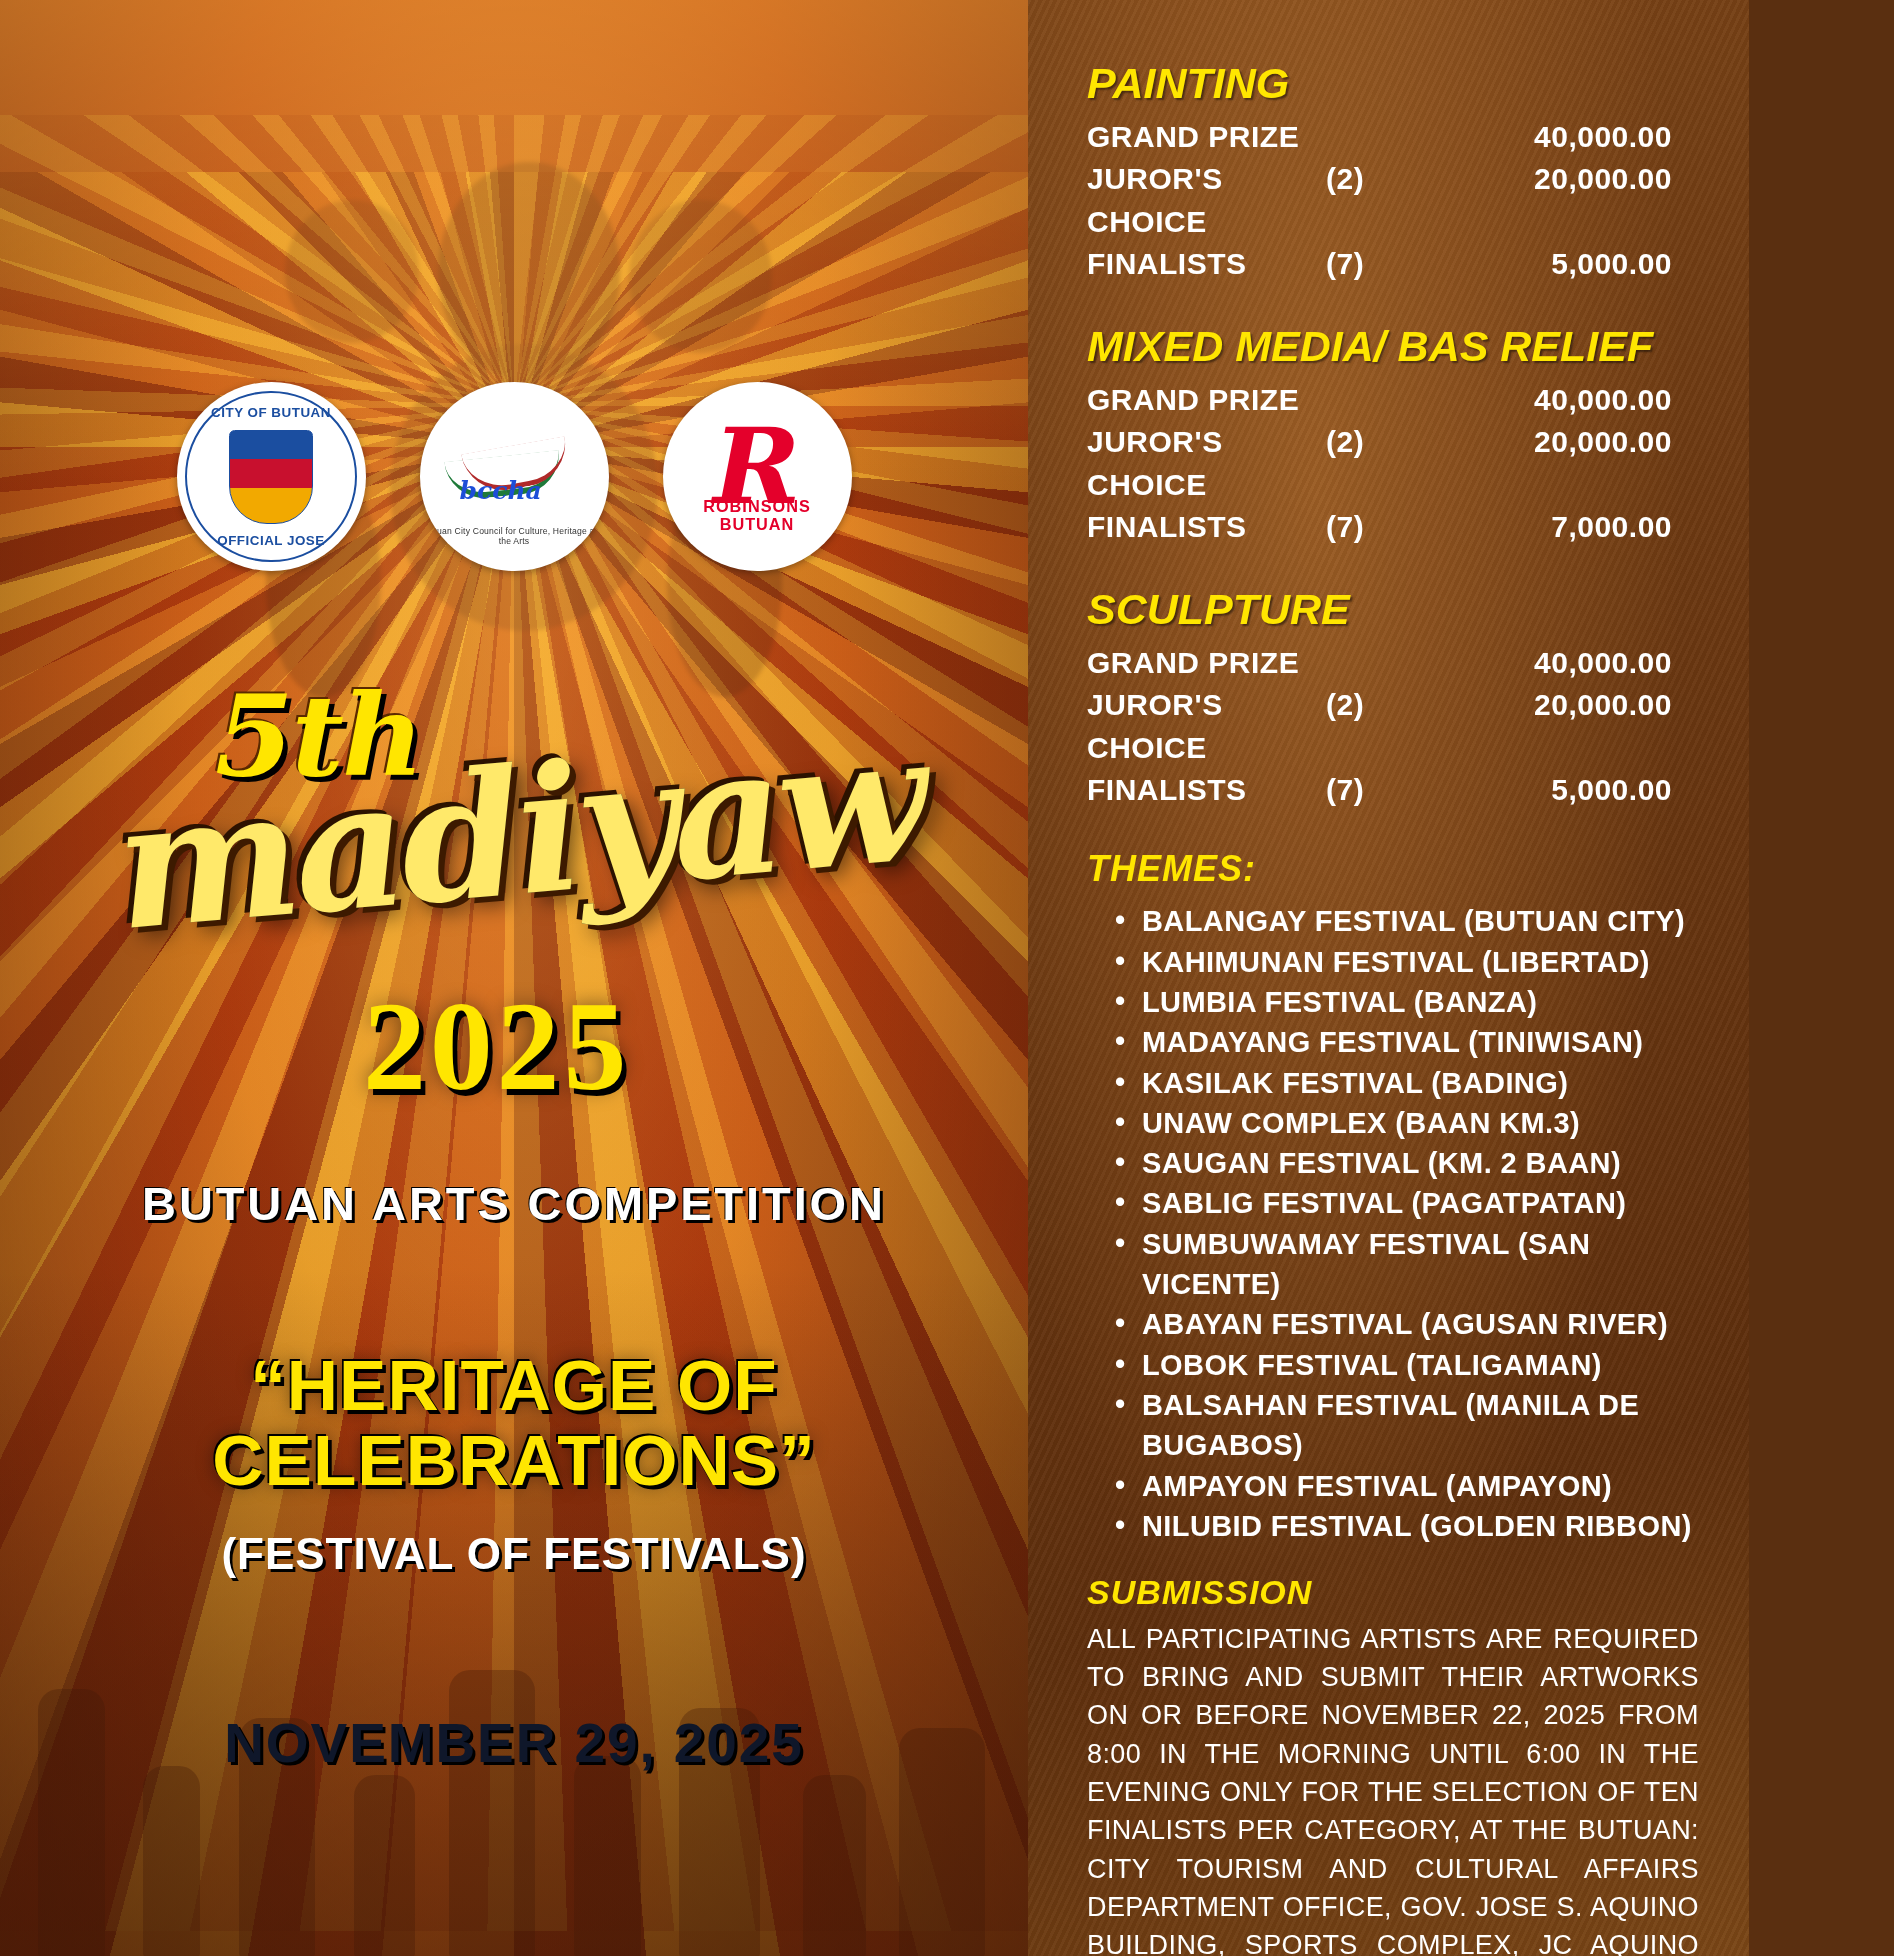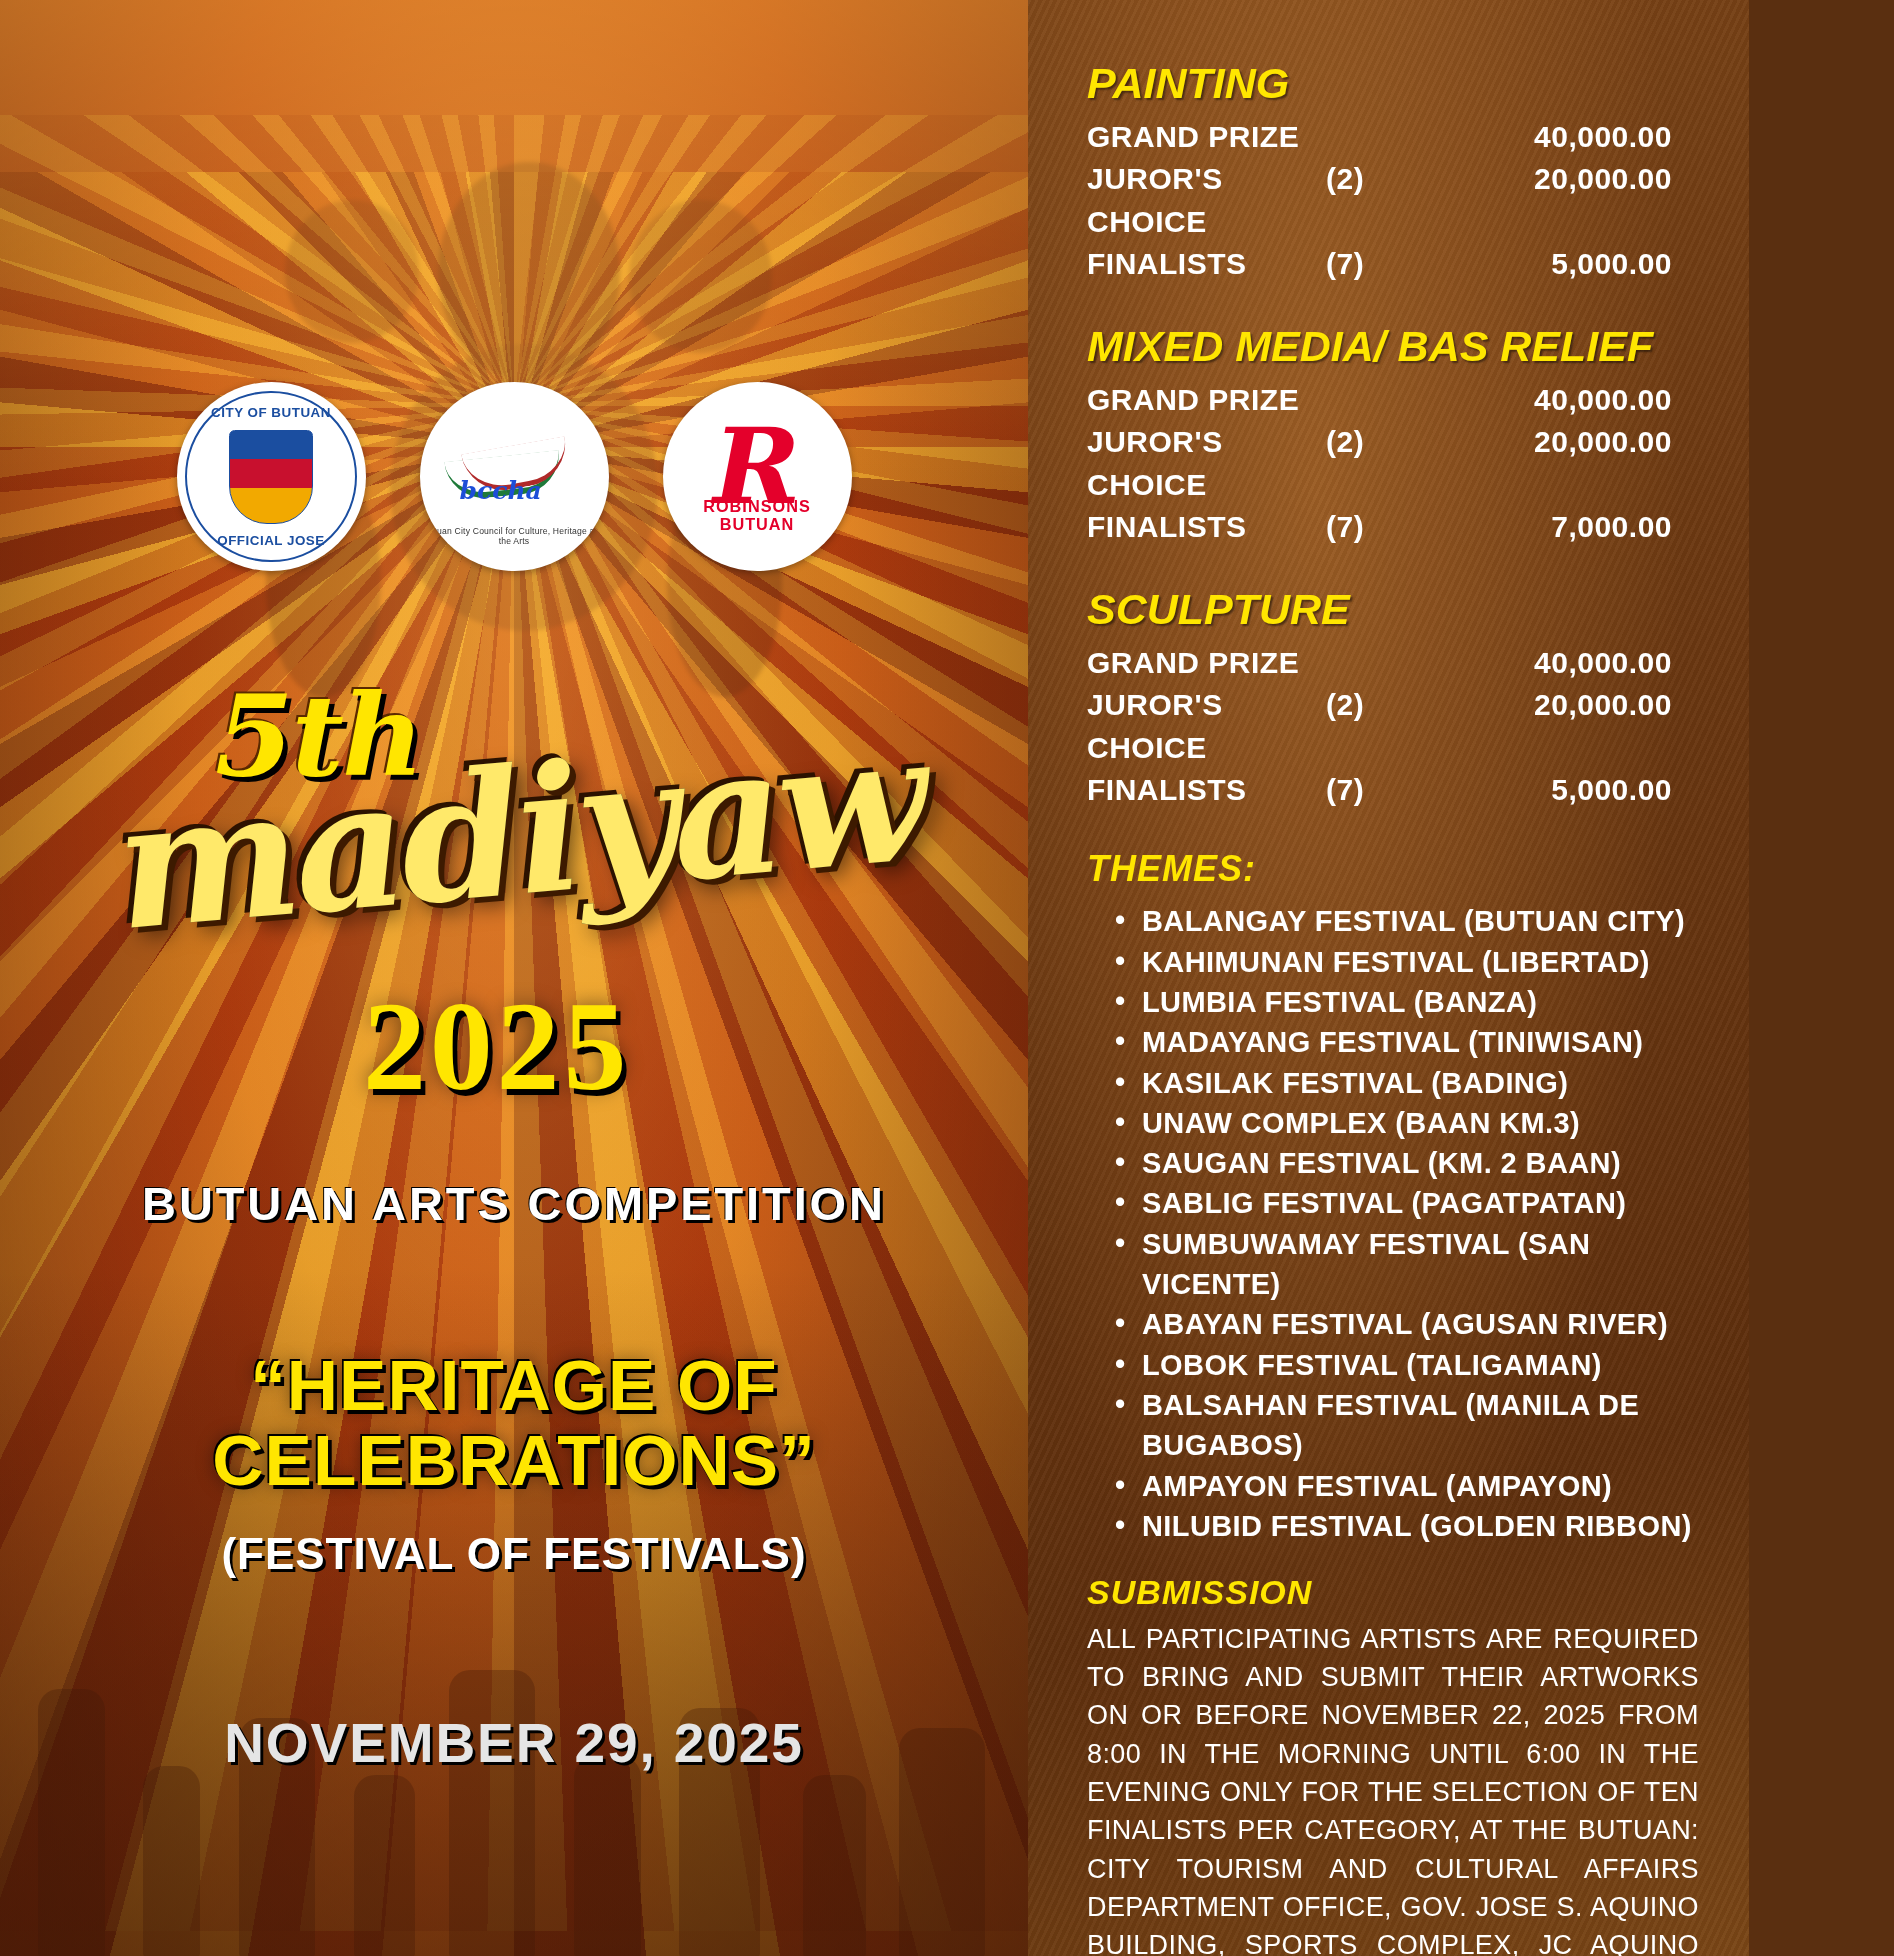--- a/index.html
+++ b/index.html
@@ -288,21 +288,21 @@
     letter-spacing: 1px;
     text-shadow: 2.9px 2.9px 0 #000;
   }
   .date {
     position: absolute;
     top: 1711px;
     width: 100%;
     text-align: center;
     font-size: 55px;
     font-weight: bold;
-    color: #e5e5e5;
+    color: #0f172a;
     letter-spacing: 1.9px;
     text-shadow: 2.9px 2.9px 0 #000;
   }
 
   
   .right {
     position: relative;
     width: 721px;
     height: 1957px;
     overflow: hidden;

